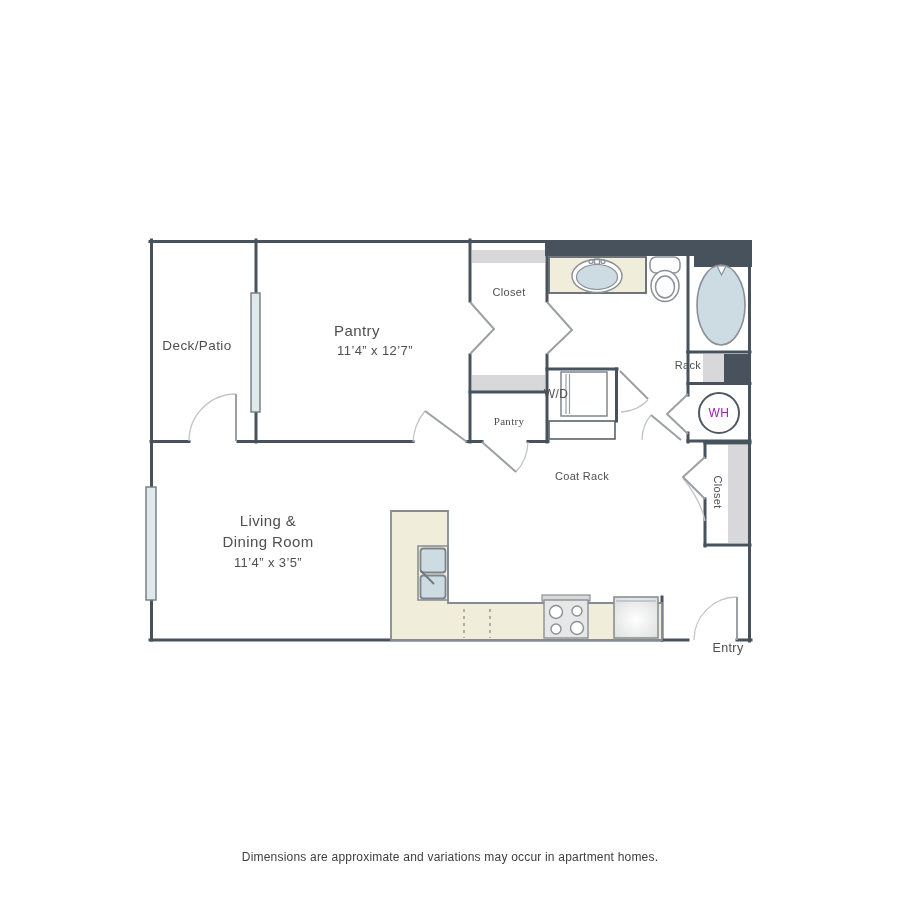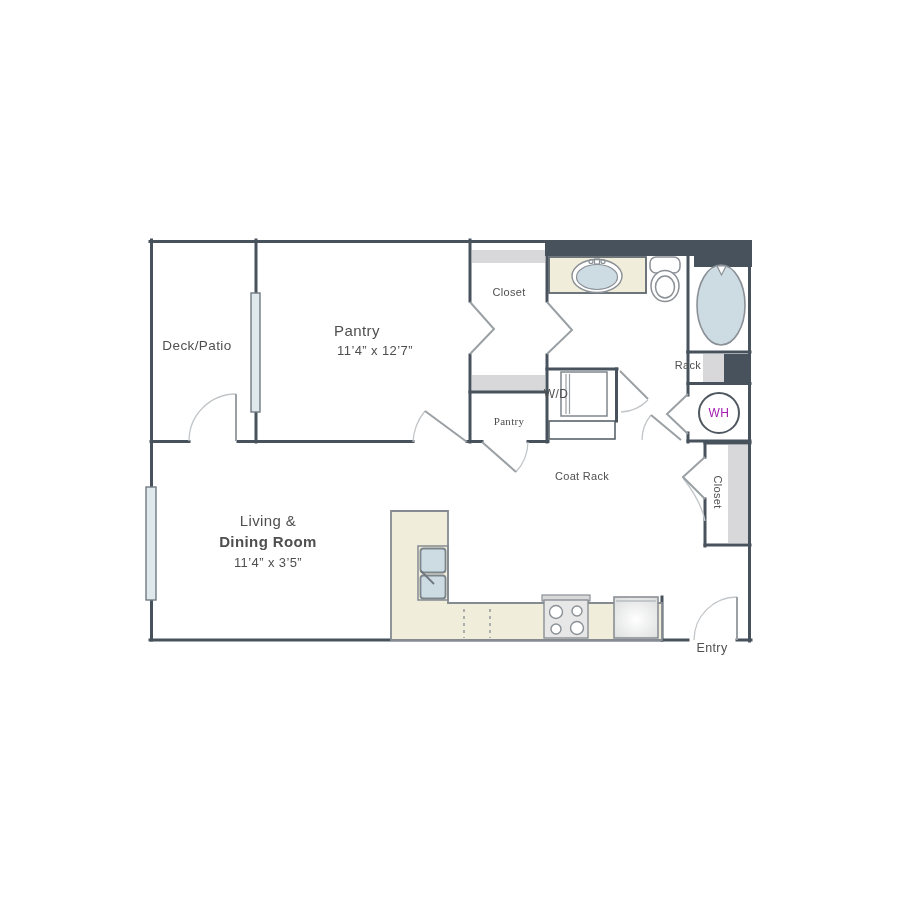--- a/index.html
+++ b/index.html
@@ -7,21 +7,21 @@
          font-family:"Liberation Sans",sans-serif;}
   #plan-svg{position:absolute;left:0;top:0;}
   .label{position:absolute;transform:translate(-50%,-50%);color:#4f4f4f;white-space:nowrap;
          letter-spacing:.4px;line-height:1.05;text-align:center;}
   .lbl-room{font-size:15px;}
   .lbl-dim{font-size:13px;}
   .lbl-deck{font-size:13.5px;}
   .lbl-small{font-size:11px;letter-spacing:.3px;}
   .lbl-wd{font-size:12px;}
   .lbl-wh{font-size:12px;color:#a21caf;}
-  .lbl-entry{font-size:12.5px;}
+  .lbl-entry{font-size:12.5px;margin-left:16px;}
   .lbl-rot{transform:translate(-50%,-50%) rotate(90deg);}
   .disclaimer{position:absolute;left:450px;top:857px;transform:translate(-50%,-50%);
               font-size:12px;color:#3e3e3e;letter-spacing:.2px;}
 </style>
 </head>
 <body>
 
 <div id="stage">
 
   <svg id="plan-svg" width="900" height="900" viewBox="0 0 900 900">
@@ -192,19 +192,20 @@
 
   <div class="label lbl-small" style="left:582px;top:430px;margin-top:47px;">Coat Rack</div>
 
   <div class="label lbl-small" style="left:688px;top:366px;">Rack</div>
 
   <div class="label lbl-wh" style="left:719px;top:413px;">WH</div>
 
   <div class="label lbl-small lbl-rot" style="left:717px;top:492px;">Closet</div>
 
   <div class="label lbl-room" style="left:268px;top:521px;">Living &amp;</div>
-  <div class="label lbl-room" style="left:268px;top:542px;font-weight:bold;">Dining Room</div>
+  <div class="label lbl-room" style="left:268px;top:542px;">Dining Room</div>
   <div class="label lbl-dim" style="left:268px;top:563px;">11’4” x 3’5”</div>
 
   <div class="label lbl-entry" style="left:712px;top:649px;">Entry</div>
 
+  <div class="disclaimer">Dimensions are approximate and variations may occur in apartment homes.</div>
 
 </div>
 
 </body></html>

